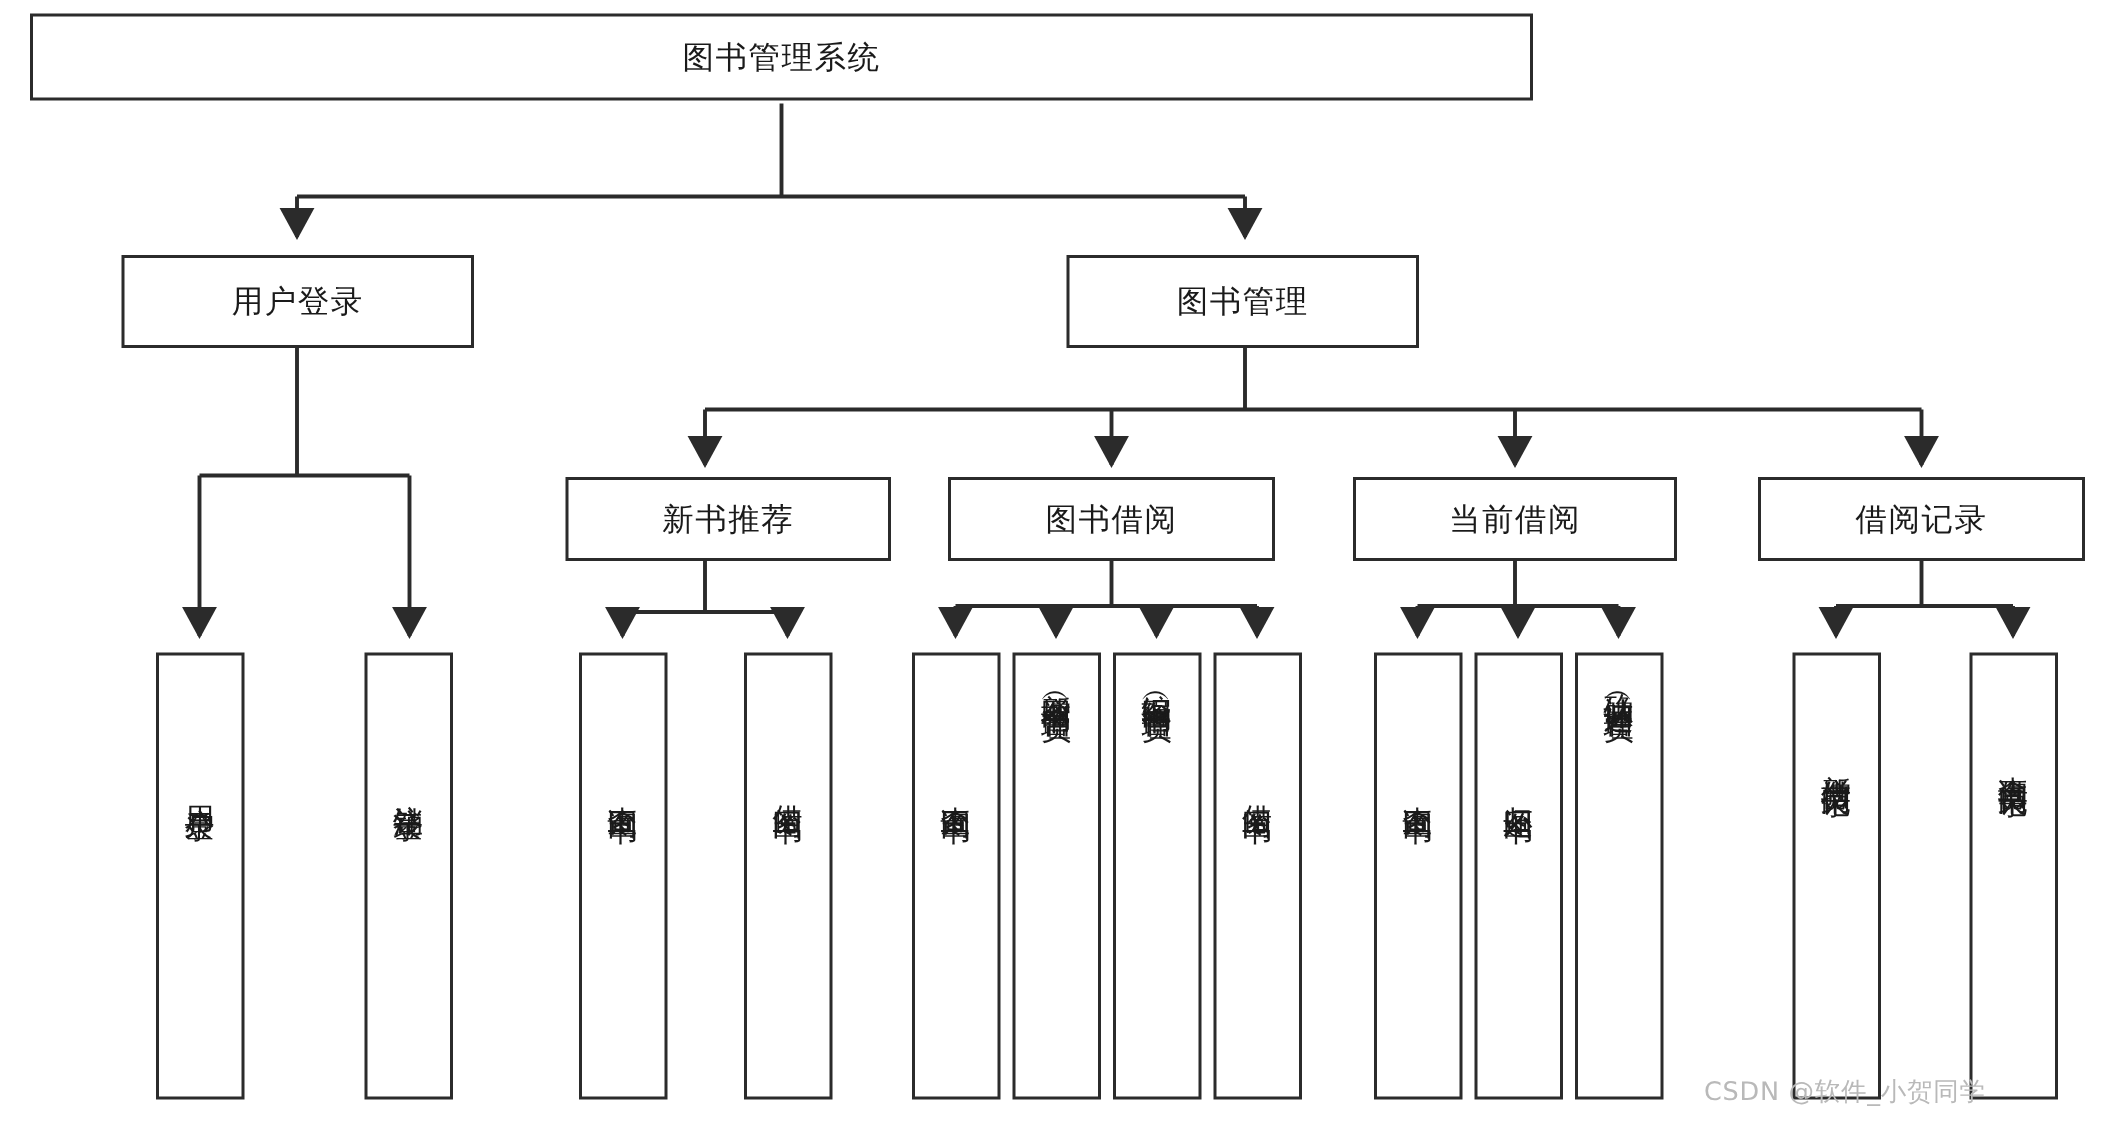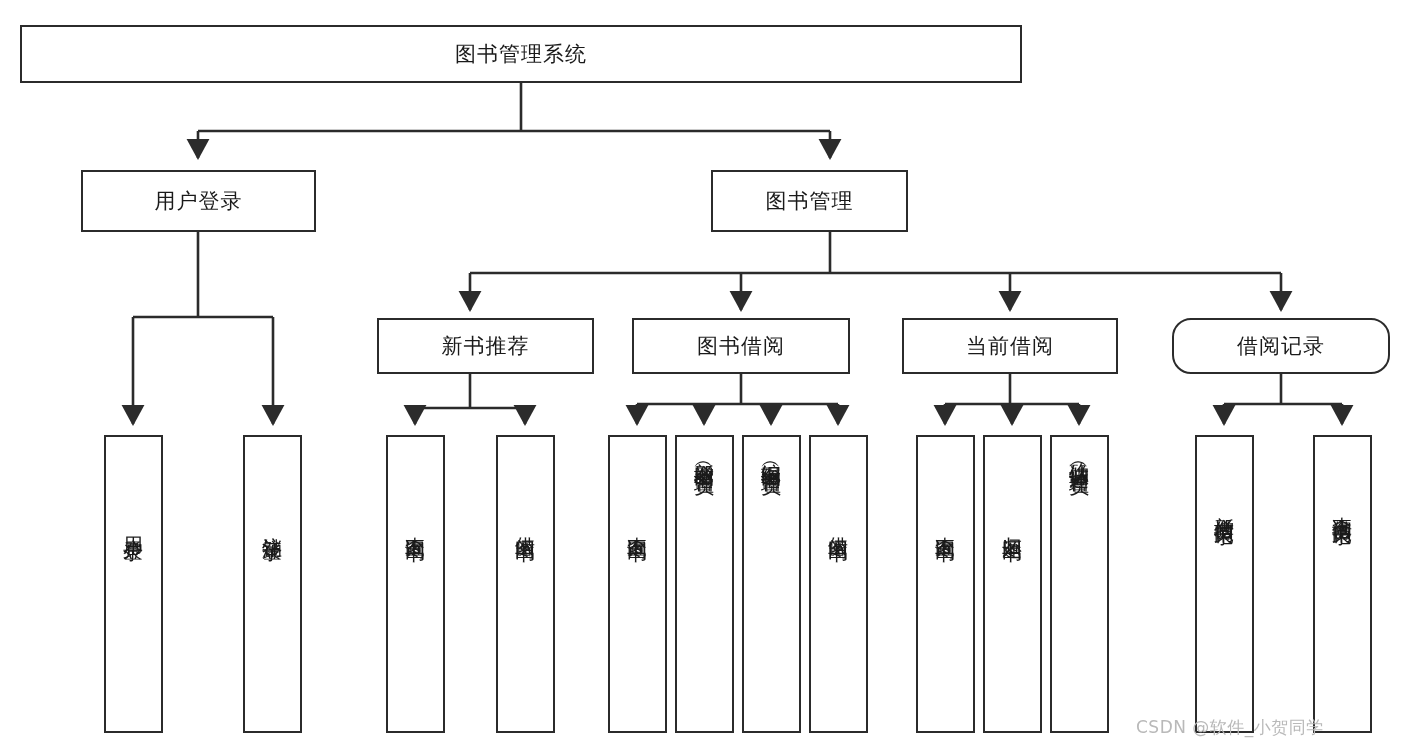--- a/index.html
+++ b/index.html
@@ -116,41 +116,41 @@
       <path d="M 1012 404 L 1012 424" marker-end="url(#arrow)"></path>
       <path d="M 1079 404 L 1079 424" marker-end="url(#arrow)"></path>
 
       <path d="M 1281 374 L 1281 404"></path>
       <path d="M 1224 404 L 1342 404"></path>
       <path d="M 1224 404 L 1224 424" marker-end="url(#arrow)"></path>
       <path d="M 1342 404 L 1342 424" marker-end="url(#arrow)"></path>
     </g>
   </svg>
 
-  <div class="node horiz" style="left:20px; top:25px; width:1002px; height:58px;">
+  <div class="node horiz" style="left:20px; top:9px; width:1002px; height:58px;">
     <span>图书管理系统</span>
   </div>
 
   <div class="node horiz" style="left:81px; top:170px; width:235px; height:62px;">
     <span>用户登录</span>
   </div>
-  <div class="node horiz" style="left:711px; top:170px; width:197px; height:62px;">
+  <div class="node horiz" style="left:711px; top:170px; width:235px; height:62px;">
     <span>图书管理</span>
   </div>
 
   <div class="node horiz" style="left:361px; top:318px; width:217px; height:56px;margin-left:16px;">
     <span>新书推荐</span>
   </div>
   <div class="node horiz" style="left:632px; top:318px; width:218px; height:56px;">
     <span>图书借阅</span>
   </div>
   <div class="node horiz" style="left:902px; top:318px; width:216px; height:56px;">
     <span>当前借阅</span>
   </div>
-  <div class="node horiz" style="left:1172px; top:318px; width:218px; height:56px;border-radius:19px;">
+  <div class="node horiz" style="left:1172px; top:318px; width:218px; height:56px;">
     <span>借阅记录</span>
   </div>
 
   <div class="node vert low" style="left:104px; top:435px; width:59px; height:298px;">
     <span class="vtext">用户登录</span>
   </div>
   <div class="node vert low" style="left:243px; top:435px; width:59px; height:298px;">
     <span class="vtext">注销登录</span>
   </div>
 

